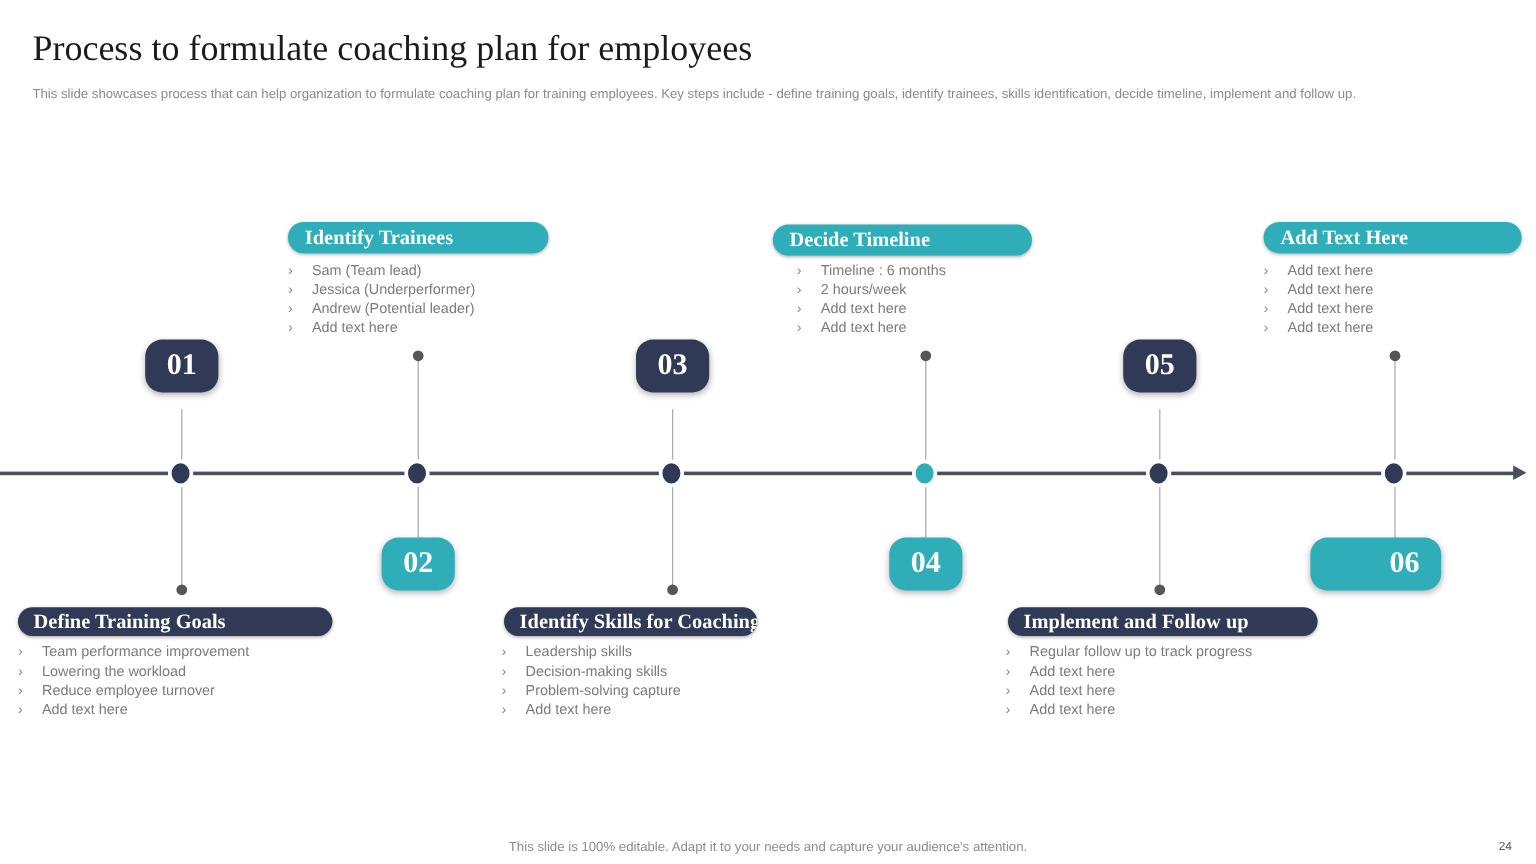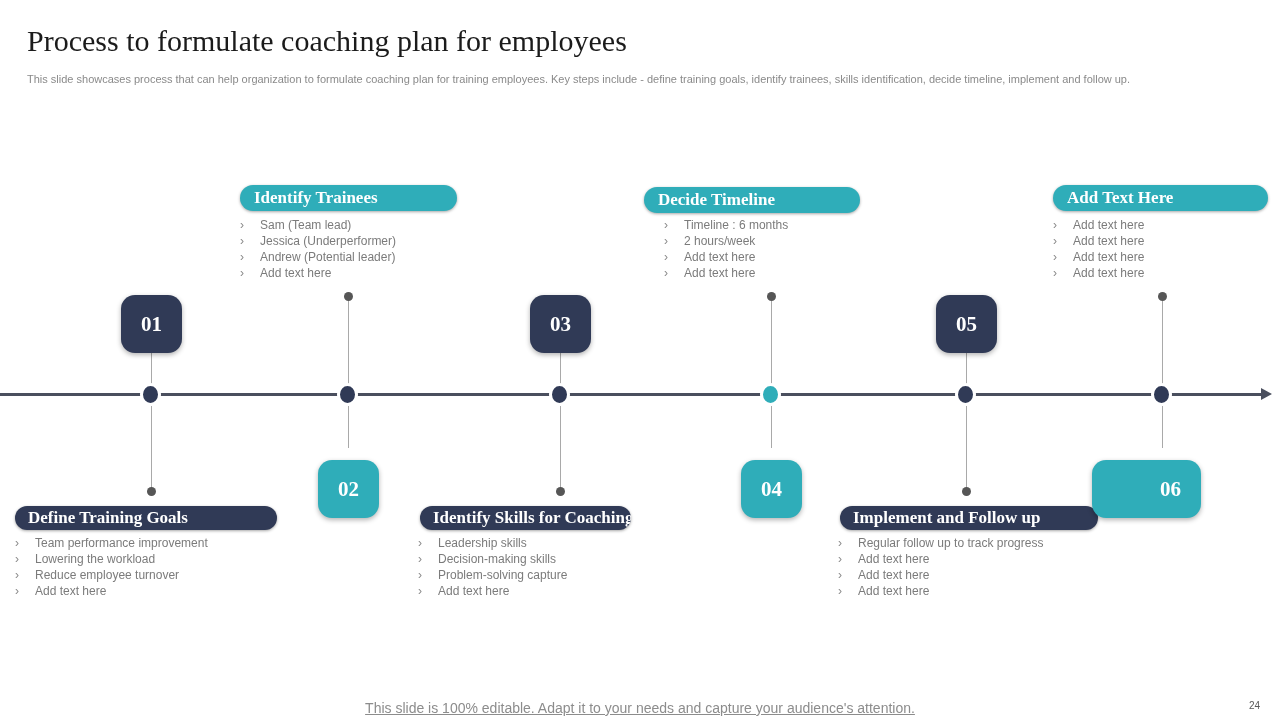--- a/index.html
+++ b/index.html
@@ -18,25 +18,24 @@
     font-size:11px;color:#8a8a8a;line-height:14px;
   }
   
   .axis{position:absolute;left:0;top:393px;width:1262px;height:3px;background:#4a4f5e;}
   .axis-arrow{
     position:absolute;left:1261px;top:388px;width:0;height:0;
     border-left:11px solid #4a4f5e;border-top:6.5px solid transparent;border-bottom:6.5px solid transparent;
   }
   
   .num-box{
-    position:absolute;width:61px;height:58px;border-radius:14px;
+    position:absolute;width:61px;height:44px;border-radius:14px;
     display:flex;align-items:center;justify-content:center;
-    font-family:"Liberation Serif",serif;font-weight:700;font-size:21px;color:#ffffff;
+    font-family:"Liberation Serif",serif;font-weight:700;font-size:25px;color:#ffffff;
     box-shadow:0 2px 5px rgba(0,0,0,0.3);
-    margin-top:12px;
   }
   .navy-bg{background:#303a56;}
   .teal-bg{background:#2fadb9;}
   
   .vline{position:absolute;width:1px;background:#a9a9a9;}
   .t-dot{
     position:absolute;width:15px;height:17px;border-radius:50%;
     border:3px solid #ffffff;box-sizing:content-box;
   }
   .s-dot{position:absolute;width:9px;height:9px;border-radius:50%;background:#565656;}
@@ -51,21 +50,21 @@
   ul.bullets li{
     display:flex;align-items:flex-start;height:16px;
     font-size:12px;color:#7b7b7b;line-height:15px;white-space:nowrap;
   }
   ul.bullets .marker{width:11px;margin-right:9px;color:#8a8a8a;font-size:12px;text-align:left;}
   .bullets-top{padding-left:8px;}
   .bullets-bottom{padding-left:10px;}
   
   .footer-note{
     position:absolute;left:0;top:700px;width:100%;text-align:center;
-    font-size:14px;color:#8c8c8c;text-decoration:underline;
+    font-size:11px;color:#8c8c8c;
   }
   .page-number{position:absolute;right:20px;top:700px;font-size:10px;color:#595959;}
 </style>
 </head>
 <body>
 
 <div class="slide">
 
   <h1 class="title">Process to formulate coaching plan for employees</h1>
   <p class="subtitle">This slide showcases process that can help organization to formulate coaching plan for training employees. Key steps include - define training goals, identify trainees, skills identification, decide timeline, implement and follow up.</p>

